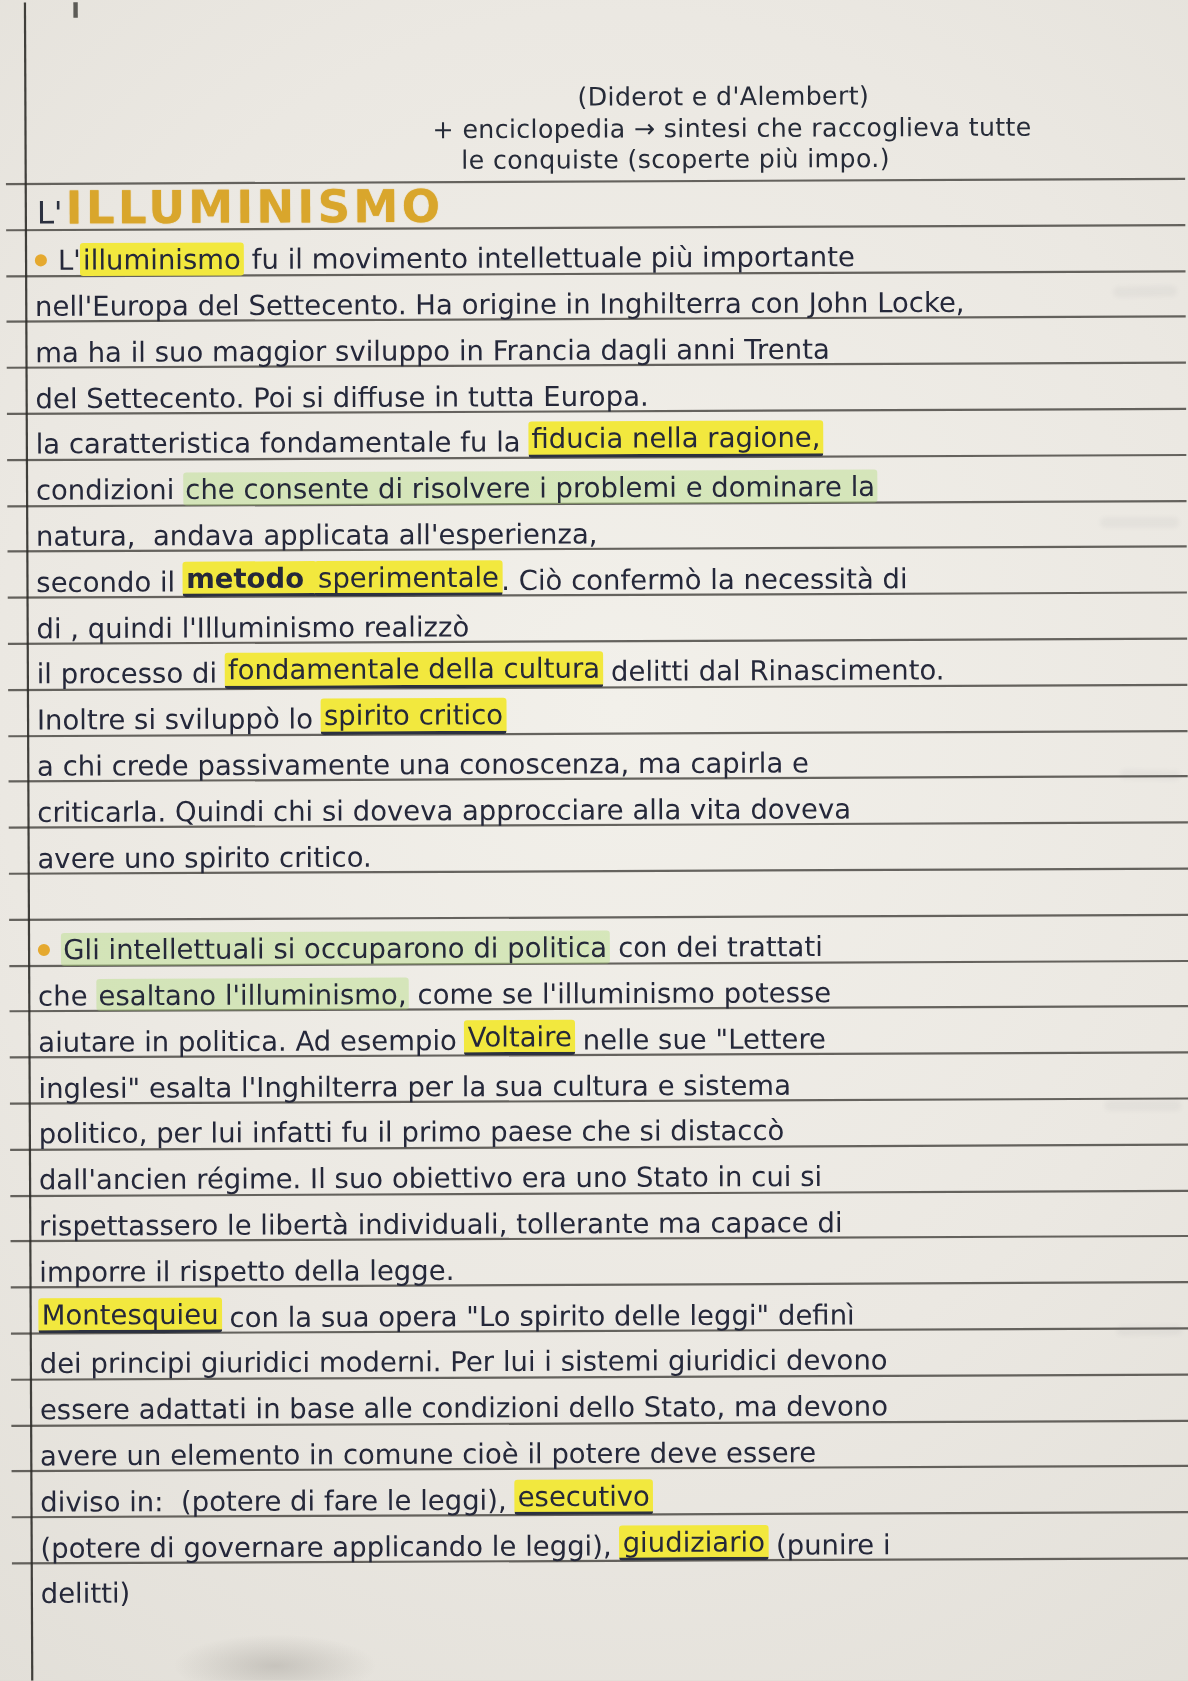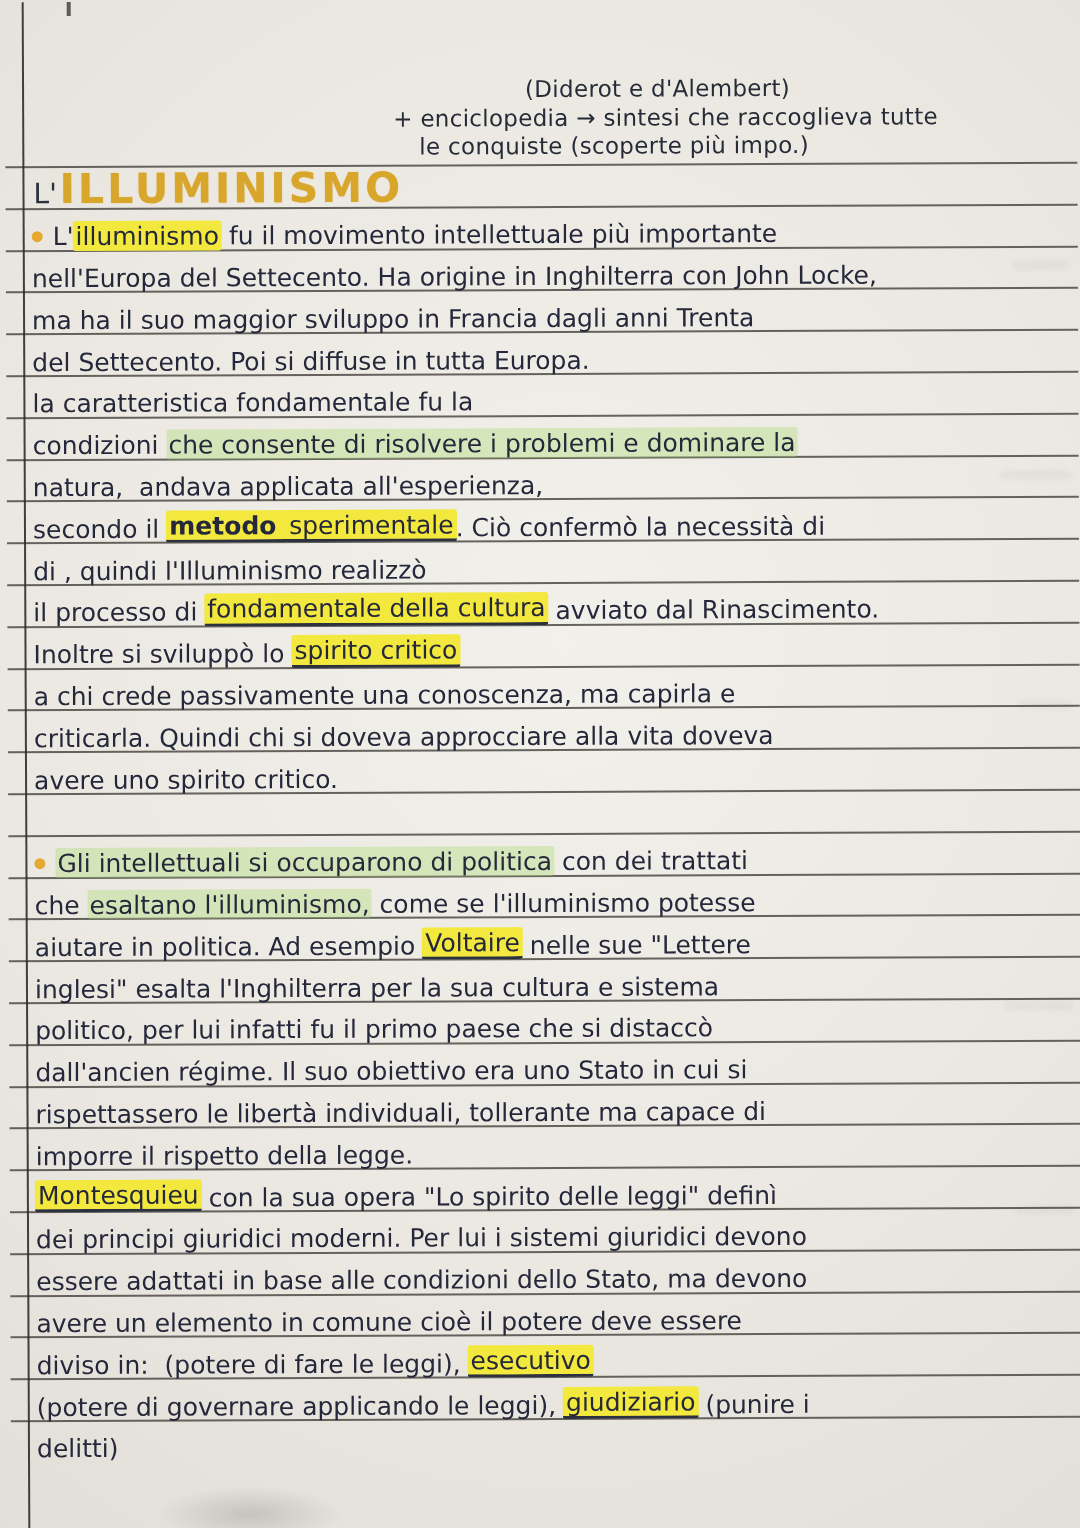--- a/index.html
+++ b/index.html
@@ -94,26 +94,26 @@
     <div class="title">
       <span class="title-prefix">L'</span>
         <span class="title-word">ILLUMINISMO</span>
     </div>
 
     <div class="lines-layer">
         <div class="row" style="top: 210.6px;"><span class="bullet"></span><span class="seg">L'</span><span class="seg hl-y">illuminismo</span><span class="seg"> fu il movimento intellettuale più importante</span></div>
         <div class="row" style="top: 252.4px;"><span class="seg">nell'Europa del Settecento. Ha origine in Inghilterra con John Locke,</span></div>
         <div class="row" style="top: 294.2px;"><span class="seg">ma ha il suo maggior sviluppo in Francia dagli anni Trenta</span></div>
         <div class="row" style="top: 336px;"><span class="seg">del Settecento. Poi si diffuse in tutta Europa.</span></div>
-        <div class="row" style="top: 377.8px;"><span class="seg">la caratteristica fondamentale fu la </span></div>
+        <div class="row" style="top: 377.8px;"><span class="seg">la caratteristica fondamentale fu la </span><span class="seg hl-y u">fiducia nella ragione,</span></div>
         <div class="row" style="top: 419.6px;"><span class="seg">condizioni </span><span class="seg hl-g">che consente di risolvere i problemi e dominare la</span></div>
         <div class="row" style="top: 461.4px;"><span class="seg">natura, </span><span class="seg"> andava applicata all'esperienza,</span></div>
         <div class="row" style="top: 503.2px;"><span class="seg">secondo il </span><span class="seg hl-y u b">metodo </span><span class="seg hl-y u">sperimentale</span><span class="seg">. Ciò confermò la necessità di</span></div>
         <div class="row" style="top: 545px;"><span class="seg">di </span><span class="seg">, quindi l'Illuminismo realizzò</span></div>
-        <div class="row" style="top: 586.8px;"><span class="seg">il processo di </span><span class="seg hl-y u">fondamentale della cultura</span><span class="seg"> avviato dal Rinascimento.</span></div>
+        <div class="row" style="top: 586.8px;"><span class="seg">il processo di </span><span class="seg hl-y u">fondamentale della cultura</span><span class="seg"> delitti dal Rinascimento.</span></div>
         <div class="row" style="top: 628.6px;"><span class="seg">Inoltre si sviluppò lo </span><span class="seg hl-y u">spirito critico</span></div>
         <div class="row" style="top: 670.4px;"><span class="seg">a chi crede passivamente una conoscenza, ma capirla e</span></div>
         <div class="row" style="top: 712.2px;"><span class="seg">criticarla. Quindi chi si doveva approcciare alla vita doveva</span></div>
         <div class="row" style="top: 754px;"><span class="seg">avere uno spirito critico.</span></div>
         <div class="row" style="top: 795.8px;"></div>
         <div class="row" style="top: 837.6px;"><span class="bullet"></span><span class="seg hl-g">Gli intellettuali si occuparono di politica</span><span class="seg"> con dei trattati</span></div>
         <div class="row" style="top: 879.4px;"><span class="seg">che </span><span class="seg hl-g">esaltano l'illuminismo,</span><span class="seg"> come se l'illuminismo potesse</span></div>
         <div class="row" style="top: 921.2px;"><span class="seg">aiutare in politica. Ad esempio </span><span class="seg hl-y u">Voltaire</span><span class="seg"> nelle sue "Lettere</span></div>
         <div class="row" style="top: 963px;"><span class="seg">inglesi" esalta l'Inghilterra per la sua cultura e sistema</span></div>
         <div class="row" style="top: 1004.8px;"><span class="seg">politico, per lui infatti fu il primo paese che si distaccò</span></div>

